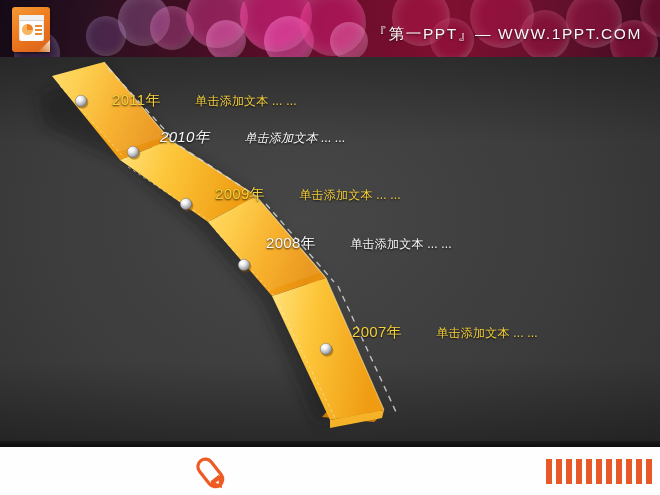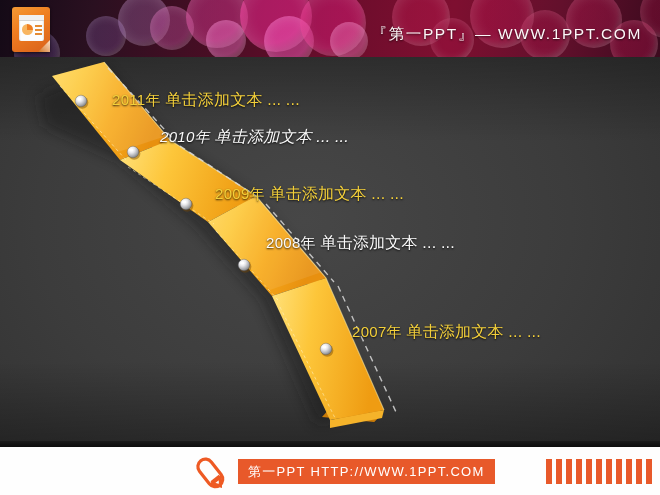--- a/index.html
+++ b/index.html
@@ -38,21 +38,21 @@
     background:radial-gradient(ellipse 90% 120% at 46% 42%,#474747 0%,#3c3c3c 45%,#303030 82%,#232323 100%);}
   .vign{position:absolute;inset:0;background:linear-gradient(180deg,rgba(0,0,0,.28),rgba(0,0,0,0) 22%,rgba(0,0,0,0) 78%,rgba(0,0,0,.32));}
 
   
   #ribbon{position:absolute;left:0;top:0;width:660px;height:495px;}
 
   
   .lbl{position:absolute;white-space:nowrap;font-size:13.5px;line-height:1;
     font-family:"Liberation Sans",sans-serif;text-shadow:0 1px 2px rgba(0,0,0,.85);}
   .lbl .yr{font-size:15px;font-weight:400;letter-spacing:.3px;margin-top:21px;}
-  .lbl .tx{font-size:16px;letter-spacing:.2px;}
+  .lbl .tx{font-size:12px;letter-spacing:.2px;margin-left:31px;}
   .lbl.gold .yr{color:#f4d03a;}
   .lbl.gold .tx{color:#f4d03a;}
   .lbl.white .yr{color:#fafafa;}
   .lbl.white .tx{color:#fafafa;}
 
   
   .foot{position:absolute;left:0;top:447px;width:660px;height:48px;background:#fefefe;}
   .foot-top{position:absolute;left:0;top:-6px;width:660px;height:6px;background:linear-gradient(180deg,#1b1b1b,#0d0d0d);}
   .pen{position:absolute;left:190px;top:452px;width:42px;height:42px;}
   .foot-bar{position:absolute;left:238px;top:459px;height:25px;background:#e8592a;
@@ -216,23 +216,20 @@
   <div class="foot"></div>
 
   <svg class="pen" viewBox="0 0 42 42">
     <g transform="rotate(-38 21 21)">
       <rect x="13" y="5" width="15" height="31" rx="7.5" fill="none" stroke="#ee5a24" stroke-width="3.2"></rect>
       <path d="M15.5 30 L20.5 37 L25.5 30 Z" fill="none" stroke="#ee5a24" stroke-width="3"></path>
       <line x1="15.5" y1="28.5" x2="26" y2="28.5" stroke="#ee5a24" stroke-width="2.6"></line>
     </g>
   </svg>
 
-  <div class="foot-bar">
-    <span>第一PPT HTTP://WWW.1PPT.COM</span>
-  </div>
   <div class="stripes" id="stripes">
       <i></i>
       <i></i>
       <i></i>
       <i></i>
       <i></i>
       <i></i>
       <i></i>
       <i></i>
       <i></i>

